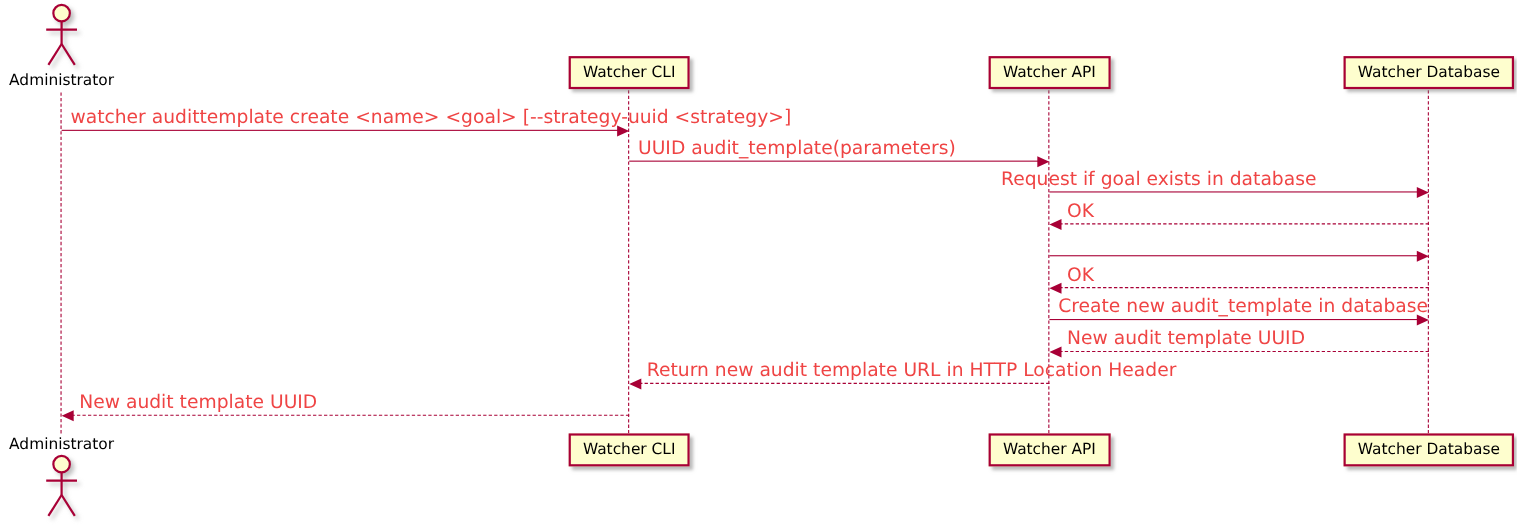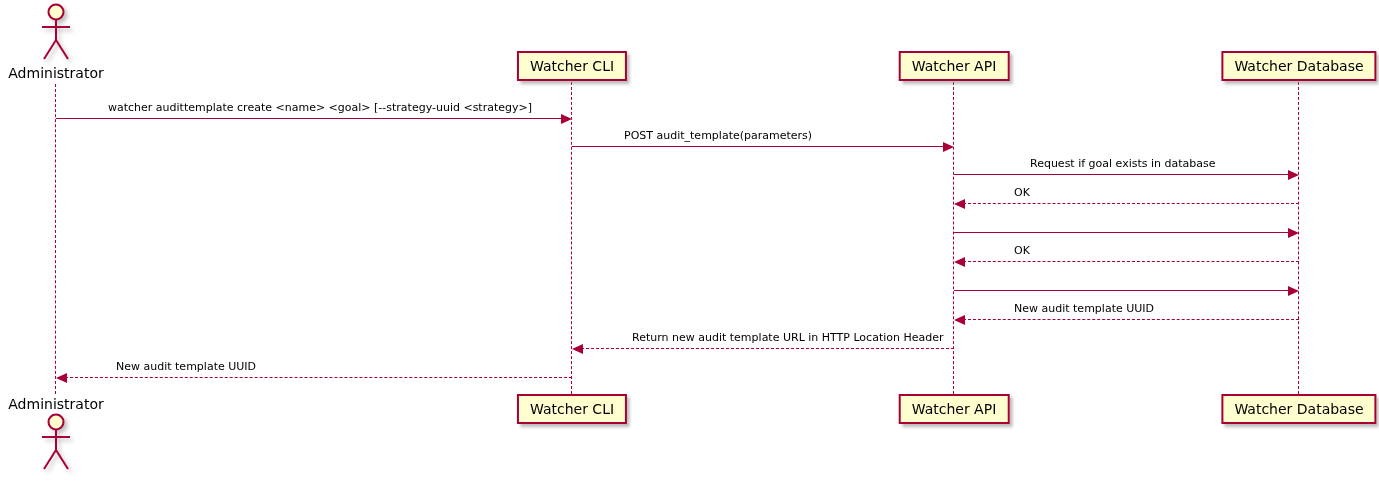--- a/index.html
+++ b/index.html
@@ -41,26 +41,25 @@
   }
   .actor-svg {
     position: absolute;
     filter: drop-shadow(3px 3px 2px rgba(130,130,130,0.5));
   }
   .msg-line { position: absolute; height: 0; }
   .msg-line.solid  { border-top: 1px solid #A80036; }
   .msg-line.dashed { border-top: 1px dashed #A80036; }
   .msg-label {
     position: absolute;
-    font-size: 11px;
-    color: #000000;
+    font-size: 17px;
+    color: #ef4444;
     white-space: nowrap;
     height: 17px;
     line-height: 17px;
-    margin-left: 44px;
   }
   .arrowhead {
     position: absolute;
     width: 0; height: 0;
     border-top: 5px solid transparent;
     border-bottom: 5px solid transparent;
   }
   .arrowhead.right { border-left: 11px solid #A80036; }
   .arrowhead.left  { border-right: 11px solid #A80036; }
 </style>
@@ -92,34 +91,35 @@
     <div class="pbox" style="left: 954px; top: 51px;">Watcher API</div>
     <div class="pbox" style="left: 954px; top: 394px;">Watcher API</div>
     <div class="lifeline" style="left: 1298px; top: 82px; height: 312px;"></div>
     <div class="pbox" style="left: 1299px; top: 51px;">Watcher Database</div>
     <div class="pbox" style="left: 1299px; top: 394px;">Watcher Database</div>
     <div class="msg-line solid" style="left: 56px; top: 118px; width: 507px;"></div>
     <div class="arrowhead right" style="left: 561px; top: 114px;"></div>
     <div class="msg-label" style="left: 64px; top: 99px;">watcher audittemplate create &lt;name&gt; &lt;goal&gt; [--strategy-uuid &lt;strategy&gt;]</div>
     <div class="msg-line solid" style="left: 572px; top: 146px; width: 373px;"></div>
     <div class="arrowhead right" style="left: 943px; top: 142px;"></div>
-    <div class="msg-label" style="left: 580px; top: 127px;">POST audit_template(parameters)</div>
+    <div class="msg-label" style="left: 580px; top: 127px;">UUID audit_template(parameters)</div>
     <div class="msg-line solid" style="left: 954px; top: 174px; width: 336px;"></div>
     <div class="arrowhead right" style="left: 1288px; top: 170px;"></div>
-    <div class="msg-label" style="left: 986px; top: 155px;">Request if goal exists in database</div>
+    <div class="msg-label" style="left: 910px; top: 155px;">Request if goal exists in database</div>
     <div class="msg-line dashed" style="left: 963px; top: 203px; width: 336px;"></div>
     <div class="arrowhead left" style="left: 954px; top: 199px;"></div>
     <div class="msg-label" style="left: 970px; top: 184px;">OK</div>
     <div class="msg-line solid" style="left: 954px; top: 232px; width: 336px;"></div>
     <div class="arrowhead right" style="left: 1288px; top: 228px;"></div>
     <div class="msg-line dashed" style="left: 963px; top: 261px; width: 336px;"></div>
     <div class="arrowhead left" style="left: 954px; top: 257px;"></div>
     <div class="msg-label" style="left: 970px; top: 242px;">OK</div>
     <div class="msg-line solid" style="left: 954px; top: 290px; width: 336px;"></div>
     <div class="arrowhead right" style="left: 1288px; top: 286px;"></div>
+    <div class="msg-label" style="left: 962px; top: 271px;">Create new audit_template in database</div>
     <div class="msg-line dashed" style="left: 963px; top: 319px; width: 336px;"></div>
     <div class="arrowhead left" style="left: 954px; top: 315px;"></div>
     <div class="msg-label" style="left: 970px; top: 300px;">New audit template UUID</div>
     <div class="msg-line dashed" style="left: 581px; top: 348px; width: 373px;"></div>
     <div class="arrowhead left" style="left: 572px; top: 344px;"></div>
     <div class="msg-label" style="left: 588px; top: 329px; text-align: center;">Return new audit template URL in HTTP Location Header</div>
     <div class="msg-line dashed" style="left: 65px; top: 377px; width: 507px;"></div>
     <div class="arrowhead left" style="left: 56px; top: 373px;"></div>
     <div class="msg-label" style="left: 72px; top: 358px;">New audit template UUID</div>
   </div>

